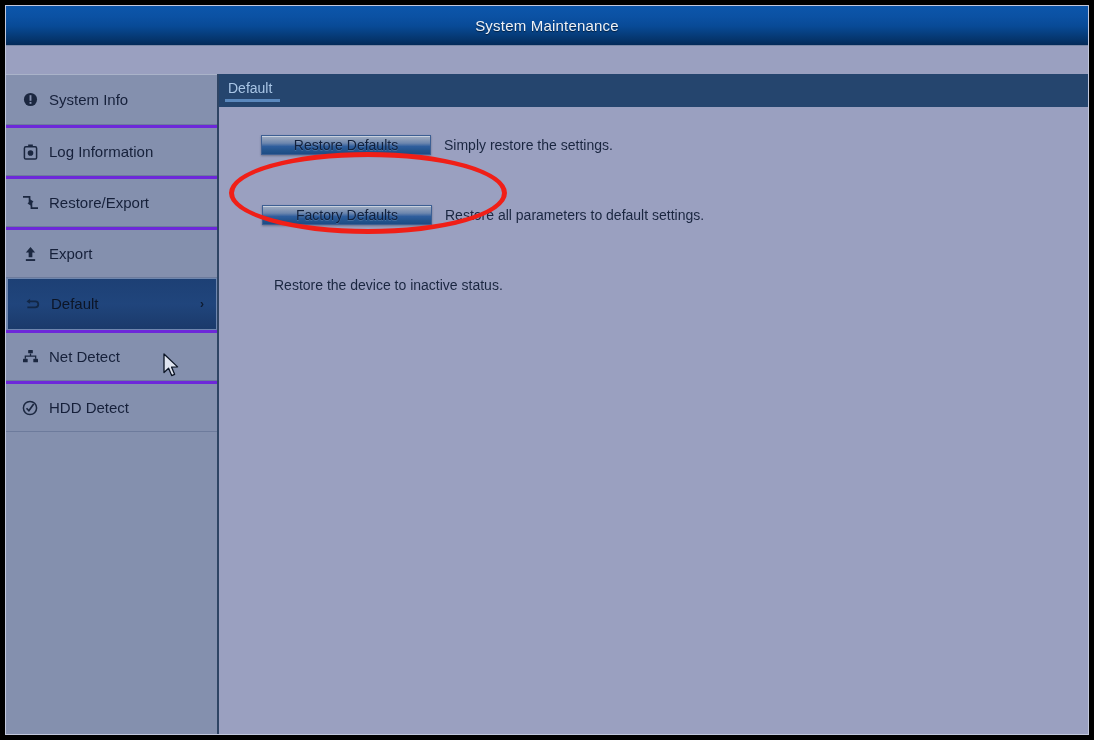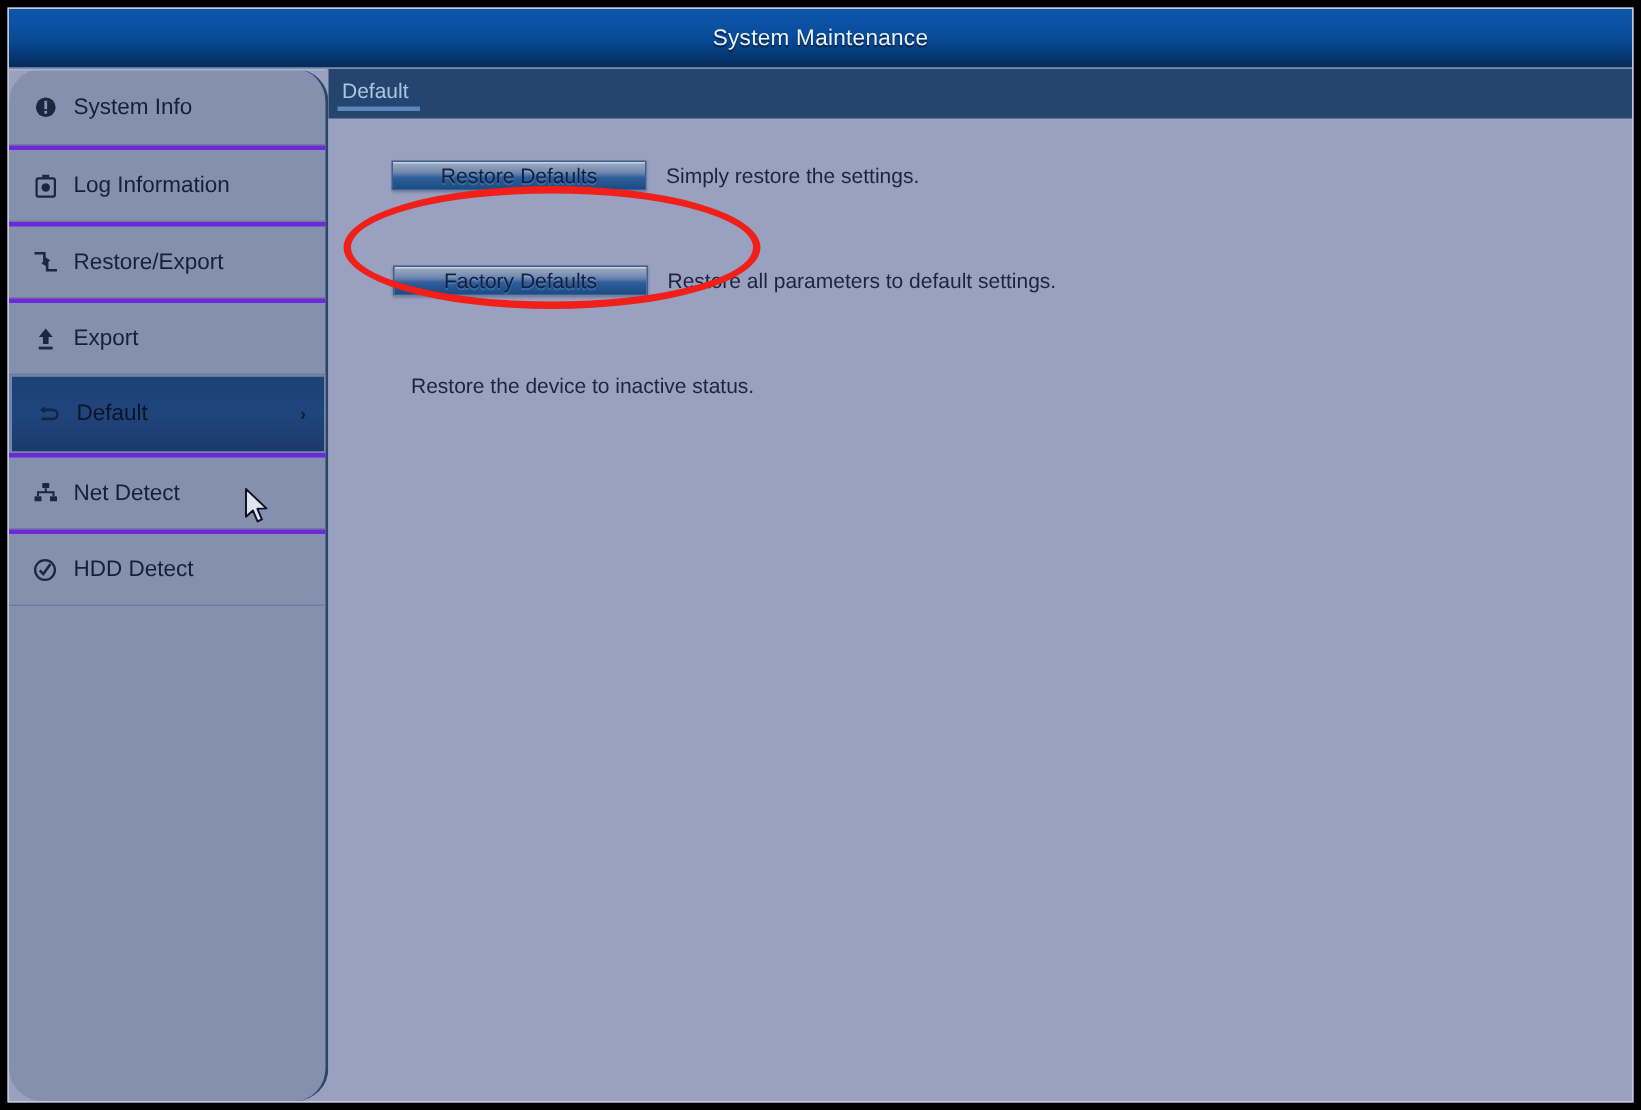--- a/index.html
+++ b/index.html
@@ -11,20 +11,21 @@
   }
 
   #window {
     position: absolute;
     left: 5px; top: 5px;
     width: 1084px; height: 730px;
     background: #9aa0c0;
     border: 1px solid #c2c8dd;
     display: flex;
     flex-direction: column;
+    gap: 28px;
   }
 
   
   #titlebar {
     position: relative;
     height: 40px;
     flex: 0 0 40px;
     background: linear-gradient(to bottom,
         #0c56ab 0%,
         #0b51a3 28%,
@@ -50,21 +51,20 @@
     min-height: 0;
   }
 
   
   #sidebar {
     width: 213px;
     flex: 0 0 213px;
     background: #8490ae;
     border-right: 2px solid #2e4464;
     position: relative;
-    border-radius: 22px;
   }
   .side-item {
     position: relative;
     height: 51px;
     display: flex;
     align-items: center;
     padding-left: 14px;
     border-bottom: 1px solid #6d7b9c;
     border-top: 3px solid #6d28d9;
     color: #16203a;

